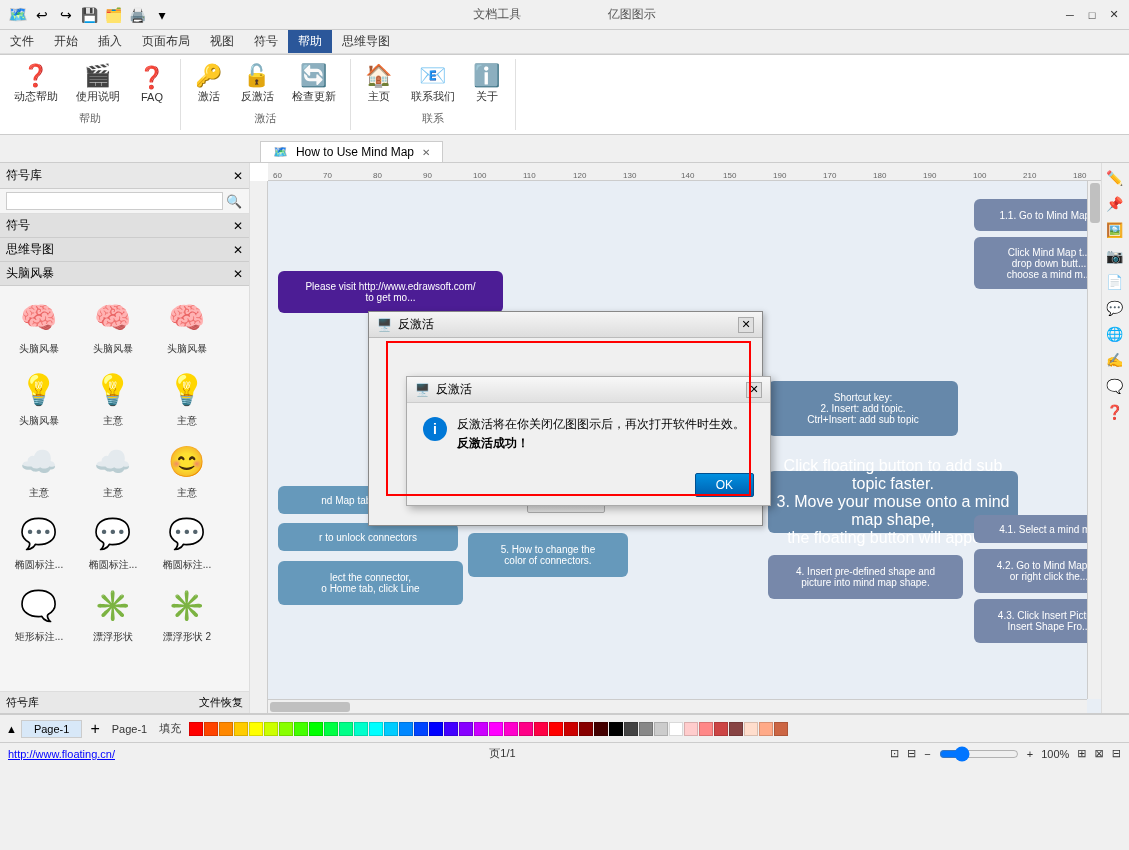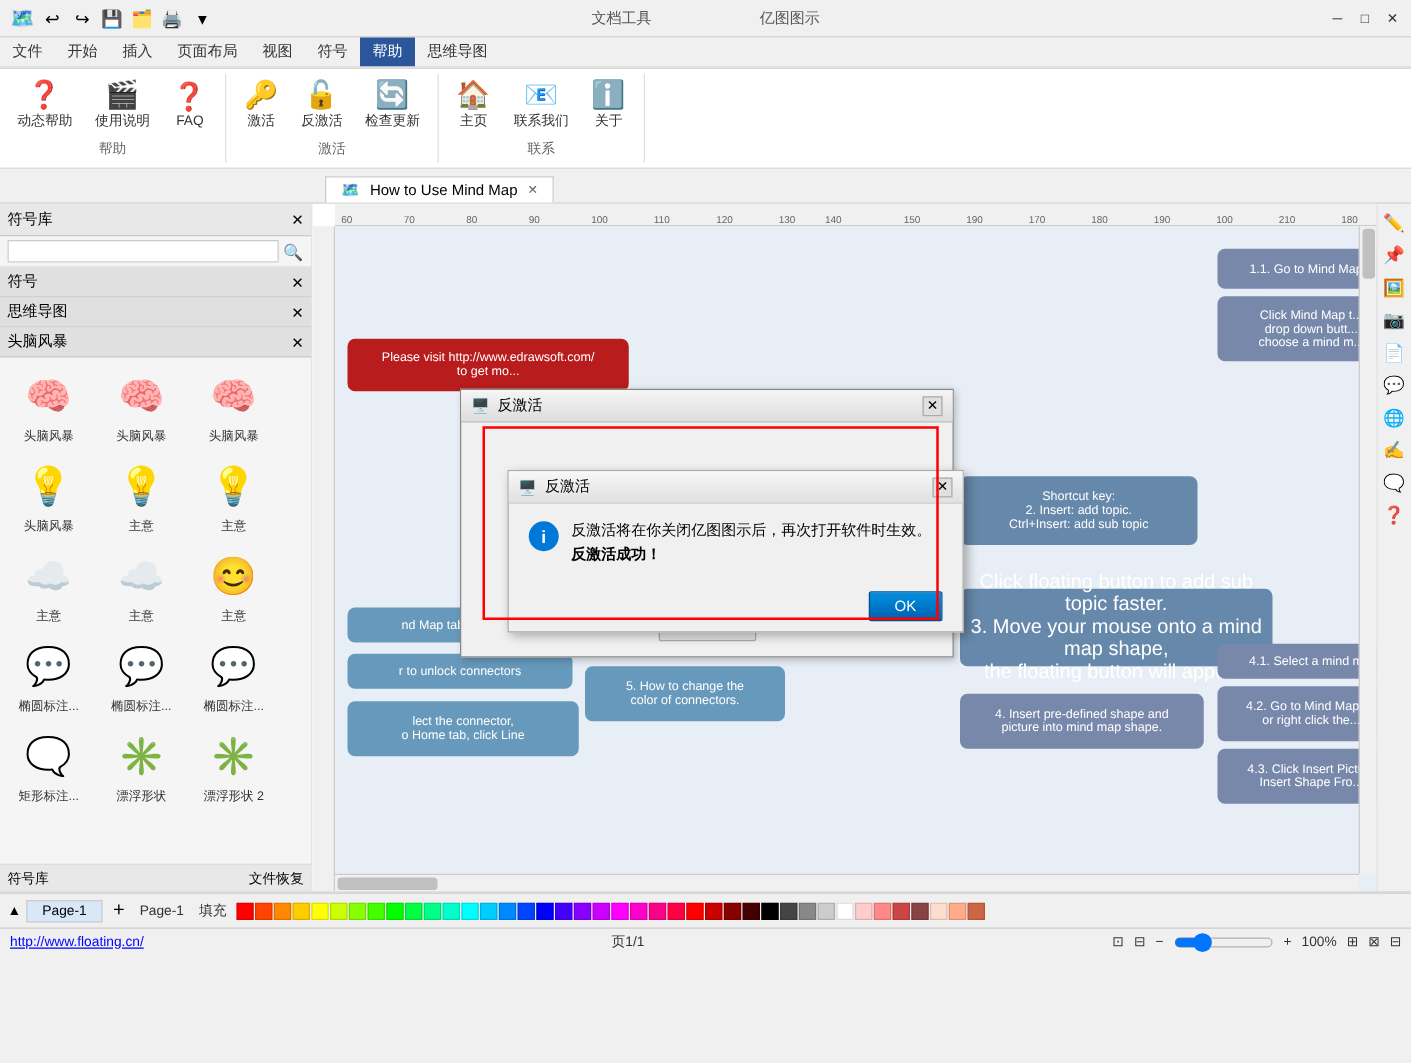--- a/index.html
+++ b/index.html
@@ -299,21 +299,21 @@
     <div class="ruler-top" style="margin-left:18px; position:relative;">
       <div id="ruler-marks" style="position:relative; height:100%;text-decoration:underline;">
           <span class="ruler-mark" style="left: 5px;">60</span>
           <span class="ruler-mark" style="left: 55px;">70</span>
           <span class="ruler-mark" style="left: 105px;">80</span>
           <span class="ruler-mark" style="left: 155px;">90</span>
           <span class="ruler-mark" style="left: 205px;">100</span>
           <span class="ruler-mark" style="left: 255px; text-align: center;">110</span>
           <span class="ruler-mark" style="left: 305px;">120</span>
           <span class="ruler-mark" style="left: 355px;">130</span>
-          <span class="ruler-mark" style="left: 392px; text-align: right;">140</span>
+          <span class="ruler-mark" style="left: 413px; text-align: right;">140</span>
           <span class="ruler-mark" style="left: 455px;">150</span>
           <span class="ruler-mark" style="left: 505px;">190</span>
           <span class="ruler-mark" style="left: 555px;">170</span>
           <span class="ruler-mark" style="left: 605px;">180</span>
           <span class="ruler-mark" style="left: 655px;">190</span>
           <span class="ruler-mark" style="left: 705px;">100</span>
           <span class="ruler-mark" style="left: 755px;">210</span>
           <span class="ruler-mark" style="left: 805px;">180</span>
         </div>
     </div>
@@ -322,21 +322,21 @@
     </div>
 
     <div class="canvas-content" style="background: #e8eef5;">
 
       <div style="position:relative; width:100%; height:100%; overflow:hidden;">
 
         <div class="mind-node" style="left:270px; top:215px; width:120px; height:70px; background:#4477aa; color:white; border-radius:50%; font-size:11px; font-weight:bold;">
           How to use<br>Edraw Mind<br>Map?
         </div>
 
-        <div class="mind-node" style="left:10px; top:90px; width:225px; height:42px; background:#b91c1c; color:white; font-size:10px;">
+        <div class="mind-node" style="left:10px; top:90px; width:225px; height:42px; background:#4c1d95; color:white; font-size:10px;">
           Please visit http://www.edrawsoft.com/<br>to get mo...
         </div>
 
 
         <div class="mind-node" style="left:706px; top:18px; width:150px; height:32px; background:#7788aa; color:white; font-size:10px;">
           1.1. Go to Mind Map...
         </div>
 
         <div class="mind-node" style="left:706px; top:56px; width:150px; height:52px; background:#7788aa; color:white; font-size:10px;">
           Click Mind Map t...<br>drop down butt...<br>choose a mind m...

